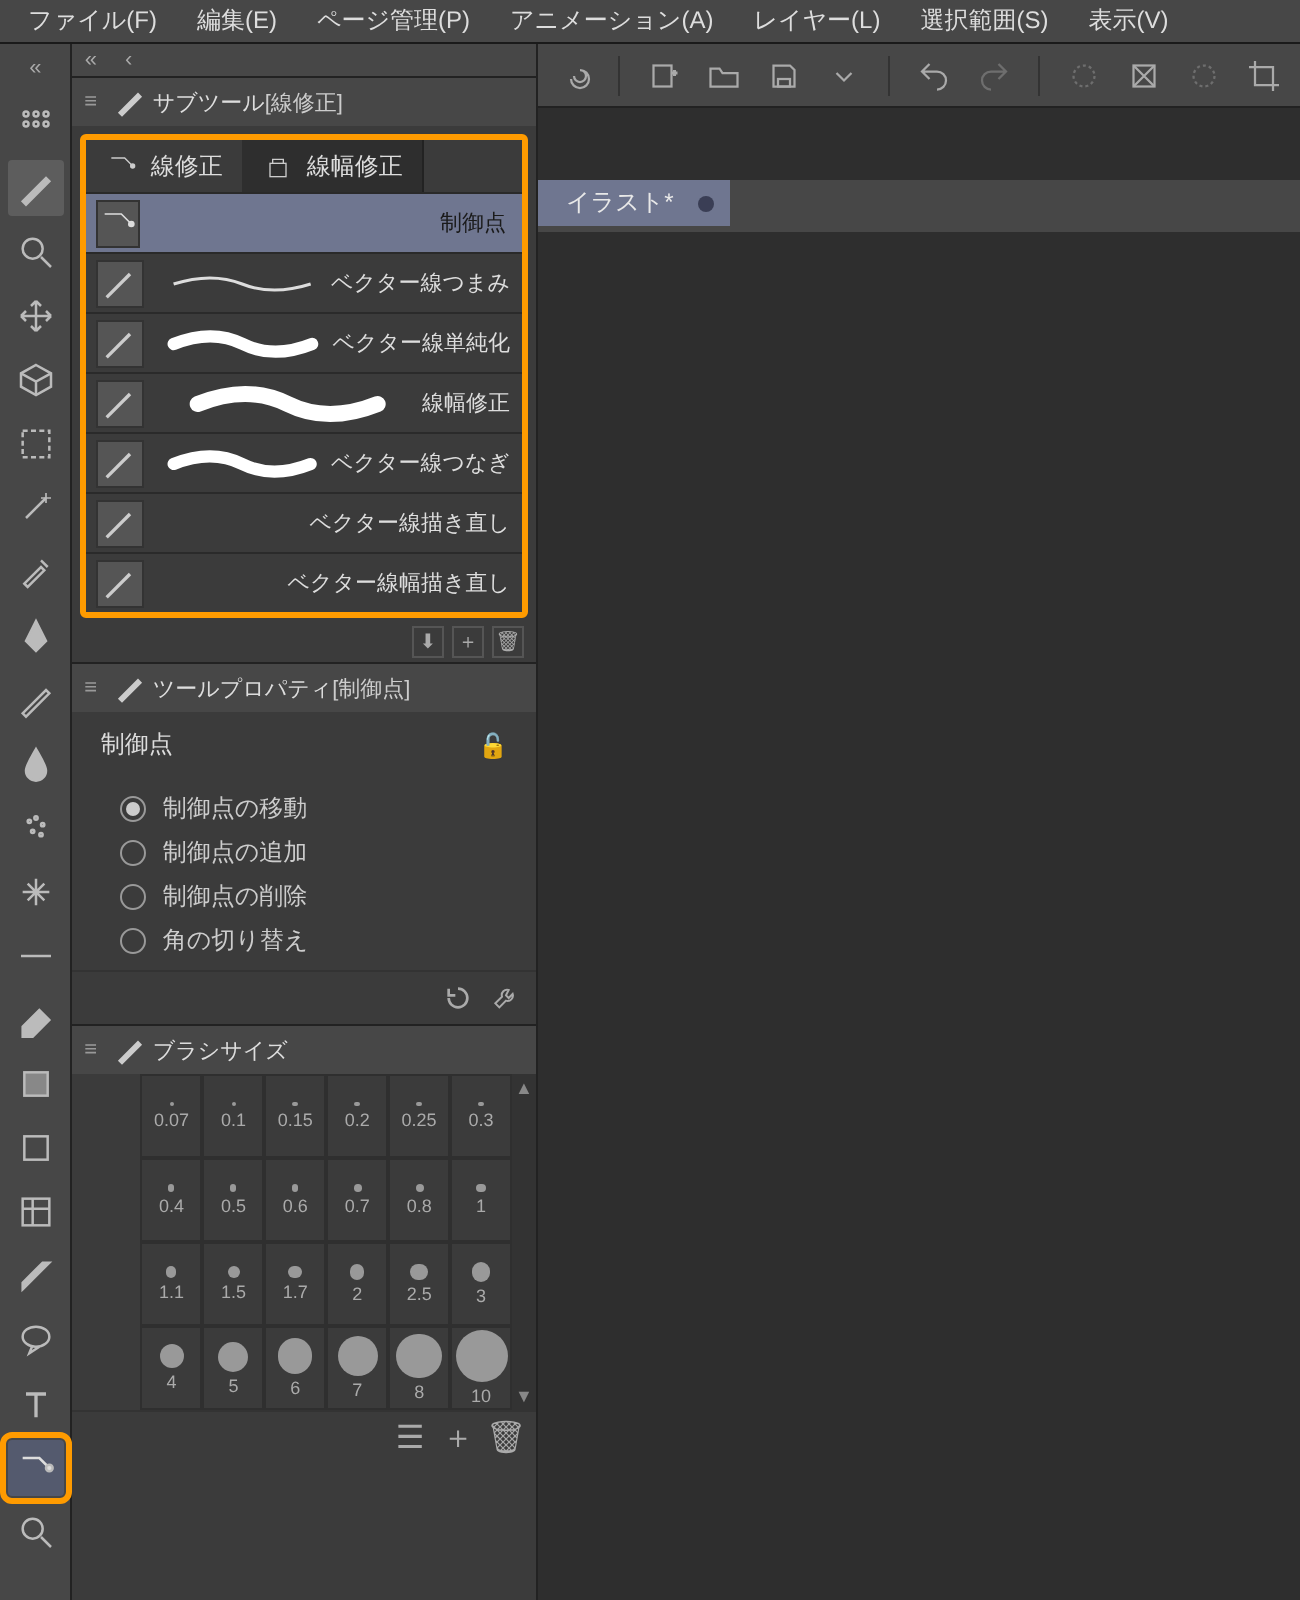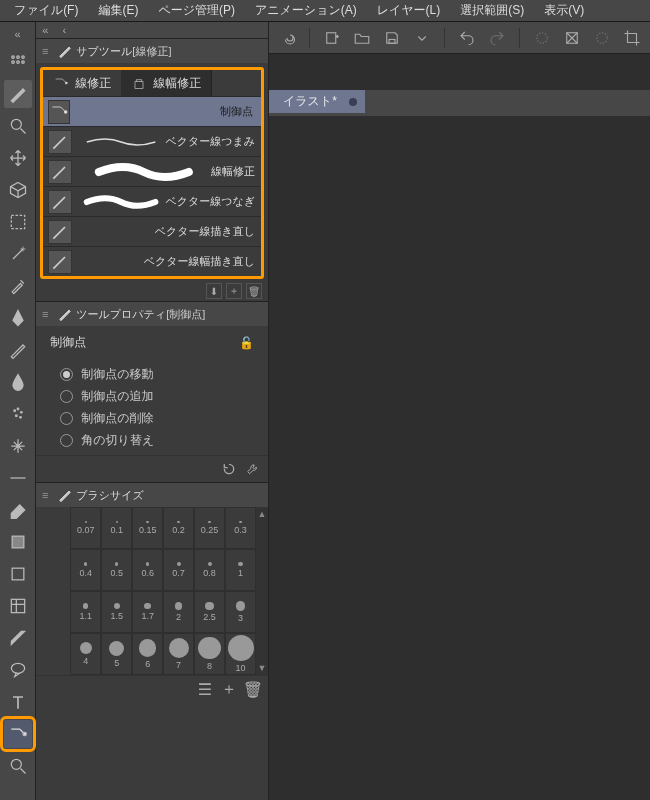--- a/index.html
+++ b/index.html
@@ -293,20 +293,33 @@
               <div class="st-thumb">
                 <svg viewBox="0 0 24 24">
                   <path d="M4 20 L18 6" stroke="#ccc" stroke-width="2"></path>
                 </svg>
               </div>
               <div class="st-stroke">
                 <svg viewBox="0 0 100 20">
                   <path d="M5 10 Q30 0 50 10 T95 10" stroke="#fff" stroke-width="8" fill="none" stroke-linecap="round"></path>
                 </svg>
               </div>
+              <div class="st-label">ベクター線単純化</div>
+            </div>
+            <div class="st-row">
+              <div class="st-thumb">
+                <svg viewBox="0 0 24 24">
+                  <path d="M4 20 L18 6" stroke="#ccc" stroke-width="2"></path>
+                </svg>
+              </div>
+              <div class="st-stroke">
+                <svg viewBox="0 0 100 20">
+                  <path d="M5 10 Q30 0 50 10 T95 10" stroke="#fff" stroke-width="8" fill="none" stroke-linecap="round"></path>
+                </svg>
+              </div>
               <div class="st-label">線幅修正</div>
             </div>
             <div class="st-row">
               <div class="st-thumb">
                 <svg viewBox="0 0 24 24">
                   <path d="M4 20 L18 6" stroke="#ccc" stroke-width="2"></path>
                 </svg>
               </div>
               <div class="st-stroke">
                 <svg viewBox="0 0 100 20">

